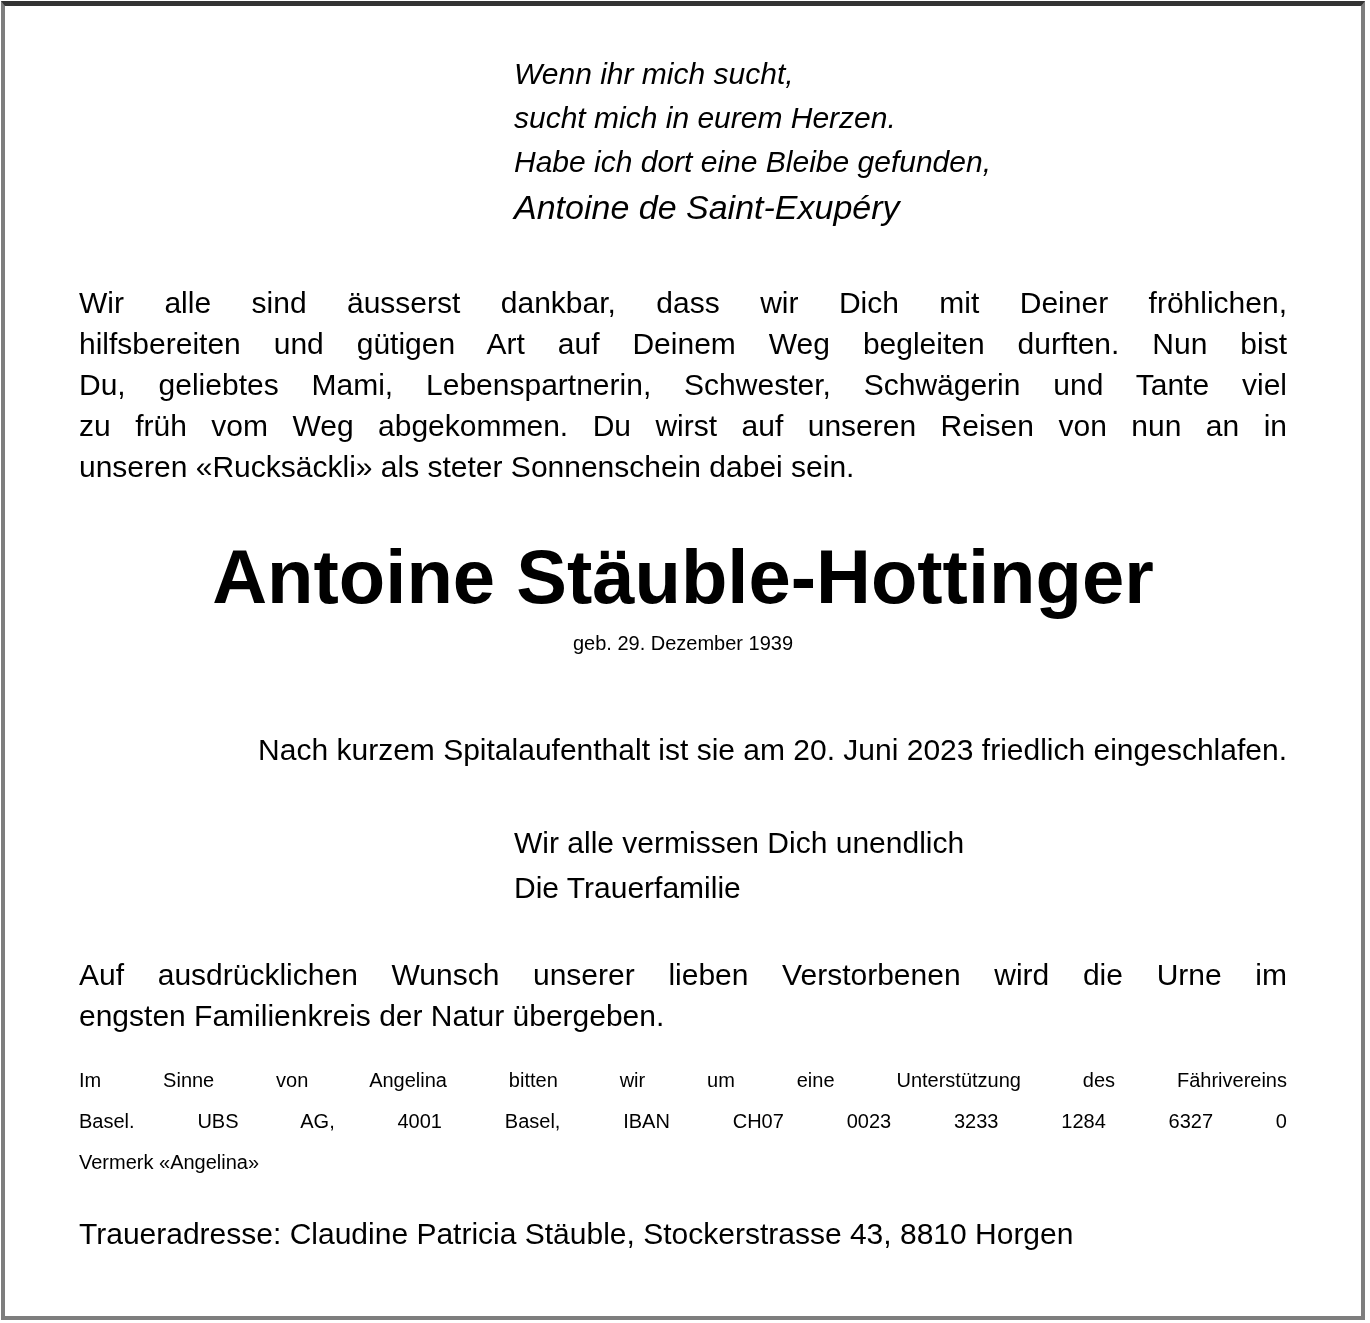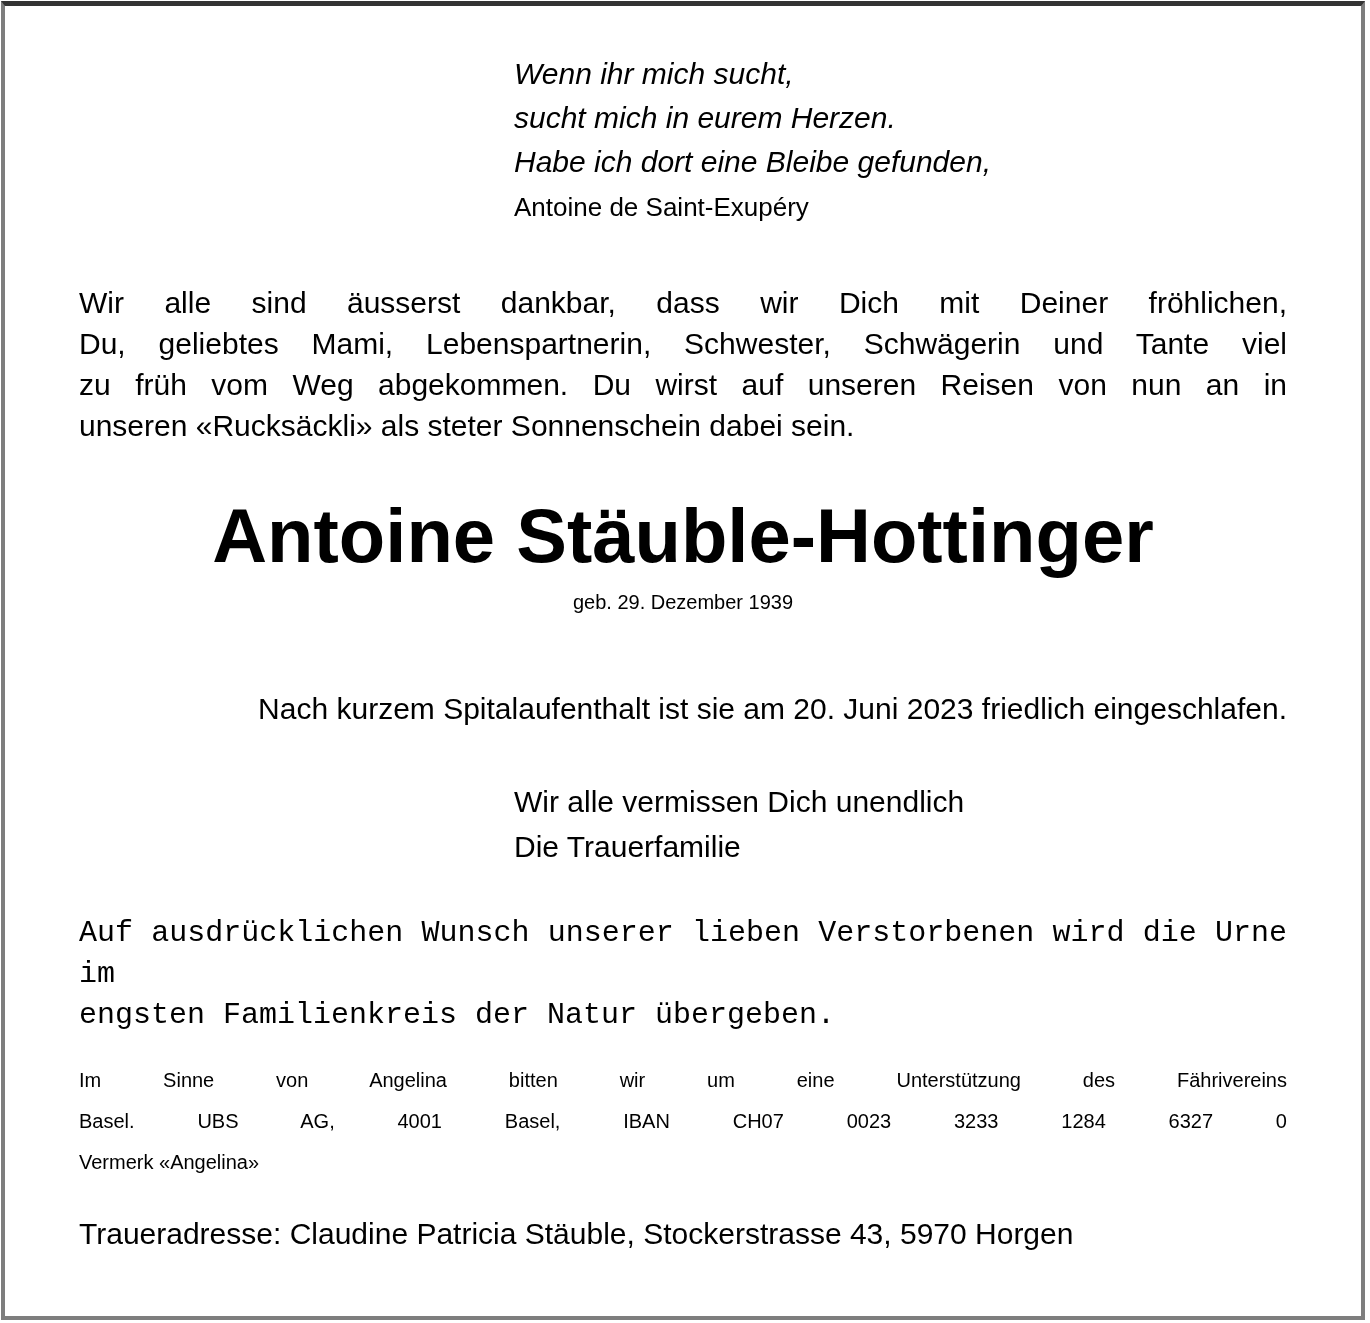--- a/index.html
+++ b/index.html
@@ -27,21 +27,22 @@
   }
   .poem {
     margin-top: 46px;
     margin-left: 435px;
     font-style: italic;
     font-size: 30px;
     line-height: 44px;
   }
   .attribution {
     margin-left: 435px;
-    font-size: 26px;
+    font-style: italic;
+    font-size: 34px;
     line-height: 42px;
     margin-top: 2px;
   }
   .tribute {
     margin-top: 54px;
     font-size: 30px;
     line-height: 41px;
   }
   .jline { text-align: justify; text-align-last: justify; }
   .jlast { text-align: justify; text-align-last: left; }
@@ -69,21 +70,20 @@
   .farewell {
     margin-top: 50px;
     margin-left: 435px;
     font-size: 30px;
     line-height: 45px;
   }
   .urn-paragraph {
     margin-top: 44px;
     font-size: 30px;
     line-height: 41px;
-    font-family: Liberation Mono, monospace;
   }
   .donation-paragraph {
     margin-top: 24px;
     font-size: 20px;
     line-height: 41px;
   }
   .mourning-address {
     margin-top: 30px;
     font-size: 30px;
     line-height: 41px;
@@ -98,20 +98,21 @@
   <div class="poem">
       <div>Wenn ihr mich sucht,</div>
       <div>sucht mich in eurem Herzen.</div>
       <div>Habe ich dort eine Bleibe gefunden,</div>
     </div>
 
   <div class="attribution">Antoine de Saint-Exupéry</div>
 
   <div class="tribute">
       <div class="jline">Wir alle sind äusserst dankbar, dass wir Dich mit Deiner fröhlichen,</div>
+      <div class="jline">hilfsbereiten und gütigen Art auf Deinem Weg begleiten durften. Nun bist</div>
       <div class="jline">Du, geliebtes Mami, Lebenspartnerin, Schwester, Schwägerin und Tante viel</div>
       <div class="jline">zu früh vom Weg abgekommen. Du wirst auf unseren Reisen von nun an in</div>
       <div class="jlast">unseren «Rucksäckli» als steter Sonnenschein dabei sein.</div>
     </div>
 
   <div class="deceased-name">Antoine Stäuble-Hottinger</div>
 
   <div class="birth-date">geb. 29. Dezember 1939</div>
 
   <div class="death-notice">Nach kurzem Spitalaufenthalt ist sie am 20. Juni 2023 friedlich eingeschlafen.</div>
@@ -125,15 +126,15 @@
       <div class="jline">Auf ausdrücklichen Wunsch unserer lieben Verstorbenen wird die Urne im</div>
       <div class="jlast">engsten Familienkreis der Natur übergeben.</div>
     </div>
 
   <div class="donation-paragraph">
       <div class="jline">Im Sinne von Angelina bitten wir um eine Unterstützung des Fährivereins</div>
       <div class="jline">Basel. UBS AG, 4001 Basel, IBAN CH07 0023 3233 1284 6327 0</div>
       <div class="jlast">Vermerk «Angelina»</div>
     </div>
 
-  <div class="mourning-address">Traueradresse: Claudine Patricia Stäuble, Stockerstrasse 43, 5970 Horgen</div>
+  <div class="mourning-address">Traueradresse: Claudine Patricia Stäuble, Stockerstrasse 43, 8810 Horgen</div>
 
 </div>
 
 </body></html>

